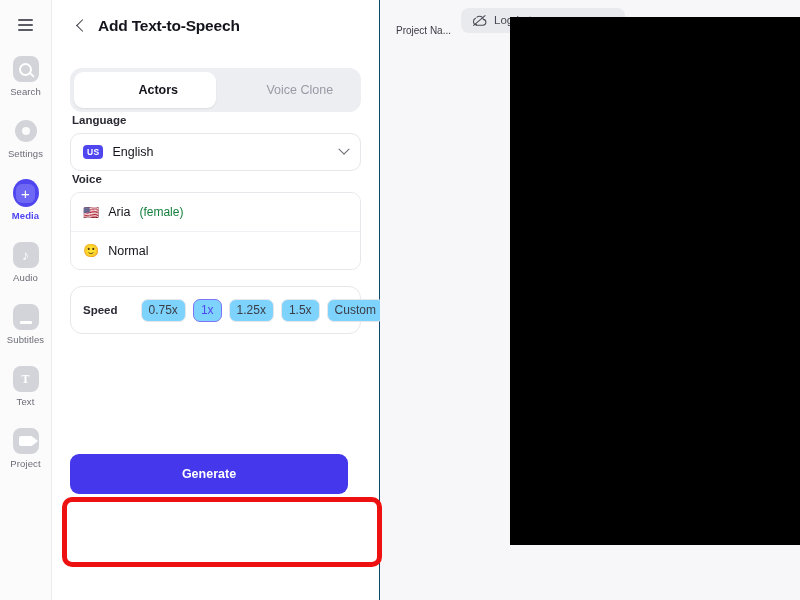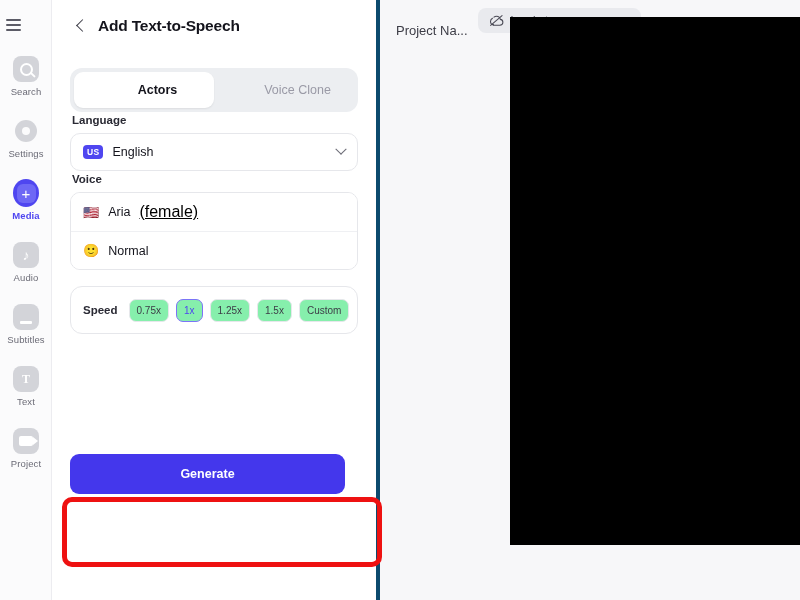--- a/index.html
+++ b/index.html
@@ -9,21 +9,21 @@
     background: #ffffff;
     overflow: hidden;
   }
   #app { position: relative; width: 800px; height: 600px; display: flex; background:#fff; }
 
   
   .rail {
     width: 52px; height: 600px;
     background: #fbfbfc;
     border-right: 1px solid #ececf0;
-    display: flex; flex-direction: column; align-items: flex-start;
+    display: flex; flex-direction: column; align-items: center;
     padding-top: 12px;
     flex: 0 0 52px;
   }
   .hamburger {
     width: 26px; height: 26px; margin-bottom: 16px;
     display: flex; flex-direction: column; justify-content: center; align-items: center; gap: 3px;
     cursor: pointer;
   }
   .hamburger i { display:block; width: 15px; height: 2px; background: #5b5b66; border-radius: 1px; }
 
@@ -69,21 +69,21 @@
              border-left: 7px solid transparent; border-bottom: 7px solid #fbfbfc;}
   
   .ic-rec { width: 14px; height: 10px; background:#fff; border-radius:2px; position:relative;}
   .ic-rec::after { content:''; position:absolute; right:-5px; top:1px; width:0;height:0;
     border-top:4px solid transparent; border-bottom:4px solid transparent; border-left:5px solid #fff;}
 
   
   .panel {
     width: 328px; flex: 0 0 328px; height: 600px;
     background: #ffffff;
-    border-right: 4px solid #0c4a6e;
+    border-right: 1px solid #0c4a6e;
     padding: 0 18px;
     position: relative;
   }
   .panel-head { display: flex; align-items: center; gap: 10px; height: 52px; padding-left: 4px;}
   .back-chevron {
     width: 14px; height: 14px; position: relative; cursor: pointer; flex: 0 0 14px;
   }
   .back-chevron::before {
     content:''; position:absolute; left: 4px; top: 2px;
     width: 8px; height: 8px; border-left: 1.6px solid #3c3c46; border-bottom: 1.6px solid #3c3c46;
@@ -123,58 +123,58 @@
   .select .caret {
     margin-left: auto; width: 8px; height: 8px;
     border-right: 1.5px solid #6b6b76; border-bottom: 1.5px solid #6b6b76;
     transform: rotate(45deg) translate(-2px,-2px);
   }
   .us-badge {
     background: #4f46f0; color: #fff; font-size: 8.5px; font-weight: 700;
     border-radius: 4px; padding: 2px 4px; letter-spacing: .3px; line-height: 10px;
   }
   .sel-text { font-size: 12.5px; color: #14141c; }
-  .sel-sub { font-size: 16px; color: #000000; text-decoration: underline; }
+  .sel-sub { font-size: 12px; color: #15803d; }
 
   .voice-group { border: 1px solid #e6e7eb; border-radius: 10px; overflow: hidden; }
   .voice-row {
     height: 38px; display: flex; align-items: center; padding: 0 12px; gap: 9px; cursor: pointer; background:#fff;
   }
   .voice-row + .voice-row { border-top: 1px solid #eff0f3; }
   .flag-emoji { font-size: 13px; line-height: 13px; }
 
   .speed-card {
     margin-top: 16px; border: 1px solid #e6e7eb; border-radius: 12px;
     height: 48px; display: flex; align-items: center; padding: 0 12px; gap: 7px;
   }
-  .speed-label { font-size: 11.5px; font-weight: 700; color: #2a2a34; margin-right: 4px;}
+  .speed-label { font-size: 11.5px; font-weight: 700; color: #2a2a34; margin-right: 16px;}
   .chip {
     border: 1px solid #e6e7eb; border-radius: 7px; height: 23px;
     display: flex; align-items: center; justify-content: center;
-    font-size: 10px; color: #3c3c46; padding: 0 7px; cursor: pointer; background:#86efac;text-align:center;
+    font-size: 12px; color: #3c3c46; padding: 0 7px; cursor: pointer; background:#7dd3fc;text-align:center;
   }
   .chip.sel { border-color: #7b74f7; color: #4f46f0; }
 
   .generate {
     position: absolute; left: 18px; right: 31px; top: 454px;
     height: 40px; background: #4437ec; border-radius: 9px; border: none;
     color: #ffffff; font-size: 12.5px; font-weight: 700; cursor: pointer;
     font-family: "Liberation Sans", sans-serif;
     display:flex; align-items:center; justify-content:center;
   }
 
   .redbox {
     position: absolute; left: 62px; top: 497px; width: 320px; height: 70px;
     border: 5px solid #ee1111; border-radius: 10px; pointer-events: none; z-index: 30;
   }
 
   
   .stage { flex: 1; height: 600px; background: #f7f7f9; position: relative; }
   .topbar { height: 40px; display: flex; align-items: center; gap: 10px; padding: 0 16px; background:#f7f7f9;}
-  .project-name { font-size: 13px; color: #3c3c46; margin-top: 20px; }
+  .project-name { font-size: 10px; color: #3c3c46; margin-top: 20px; }
   .loginpill {
     display: flex; align-items: center; gap: 7px;
     background: #e9eaee; border-radius: 8px; height: 25px; padding: 0 11px; cursor: pointer;
   }
   .loginpill-text { font-size: 11.5px; color: #4a4a55; }
   .canvas {
     position: absolute; left: 130px; top: 17px; right: 0; height: 528px;
     background: #000000;
   }
 </style>

